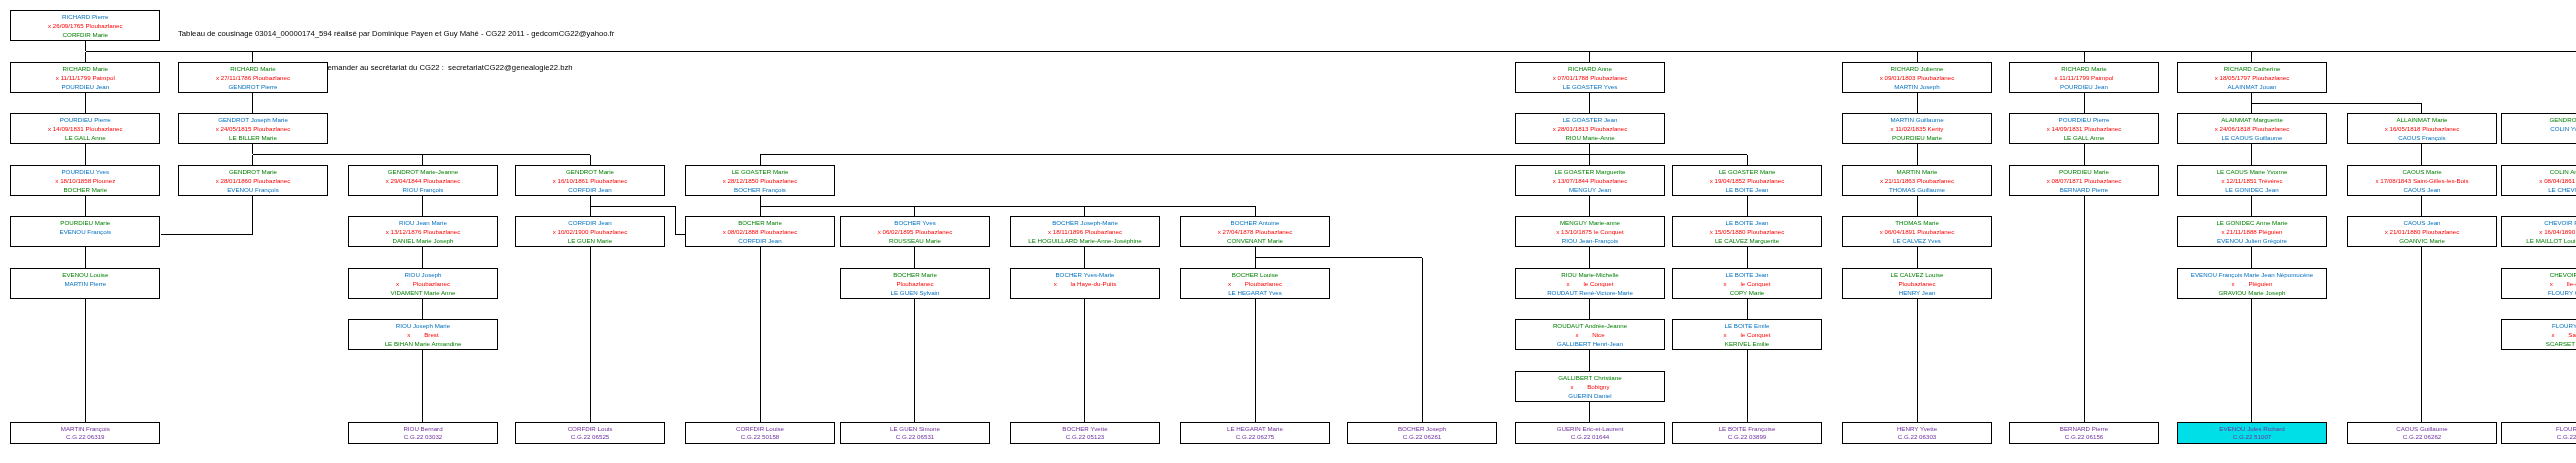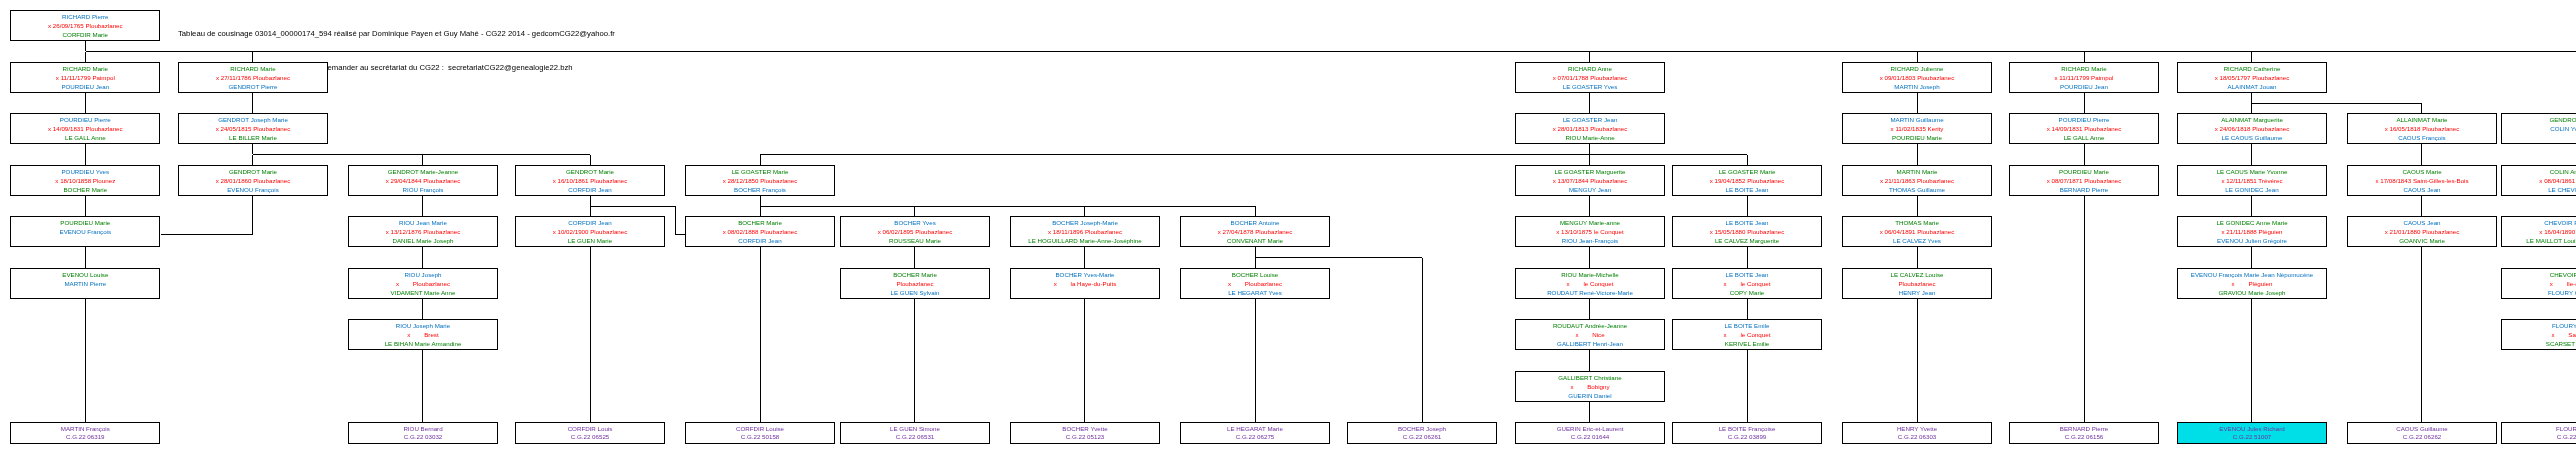--- a/index.html
+++ b/index.html
@@ -11,21 +11,21 @@
   .pbox.small{height:21.6px;padding-top:1.5px;}
   .ln{font-size:6.2px;line-height:8.8px;white-space:pre;overflow:hidden;}
   .pbox.small .ln{line-height:8.8px;}
   .cline{position:absolute;background:#000;}
 </style>
 </head>
 <body>
 
 <div class="canvas">
   <div class="title-block">
-    <div>Tableau de cousinage 03014_00000174_594 réalisé par Dominique Payen et Guy Mahé - CG22 2014 - gedcomCG22@yahoo.fr</div>
+    <div>Tableau de cousinage 03014_00000174_594 réalisé par Dominique Payen et Guy Mahé - CG22 2011 - gedcomCG22@yahoo.fr</div>
     <div>Les coordonnées des contributeurs sont à demander au secrétariat du CG22 :  secretariatCG22@genealogie22.bzh</div>
   </div>
   <div id="connector-layer">
       <div class="cline" style="background: rgb(0, 0, 0); left: 85px; top: 41px; width: 1px; height: 10.3px;"></div>
       <div class="cline" style="background: rgb(0, 0, 0); left: 86px; top: 51px; width: 2831px; height: 1px;"></div>
       <div class="cline" style="background: rgb(0, 0, 0); left: 85px; top: 52px; width: 1px; height: 10.3px;"></div>
       <div class="cline" style="background: rgb(0, 0, 0); left: 252px; top: 52px; width: 1px; height: 10.3px;"></div>
       <div class="cline" style="background: rgb(0, 0, 0); left: 1589px; top: 52px; width: 1px; height: 10.3px;"></div>
       <div class="cline" style="background: rgb(0, 0, 0); left: 1917px; top: 52px; width: 1px; height: 10.3px;"></div>
       <div class="cline" style="background: rgb(0, 0, 0); left: 2084px; top: 52px; width: 1px; height: 10.3px;"></div>

